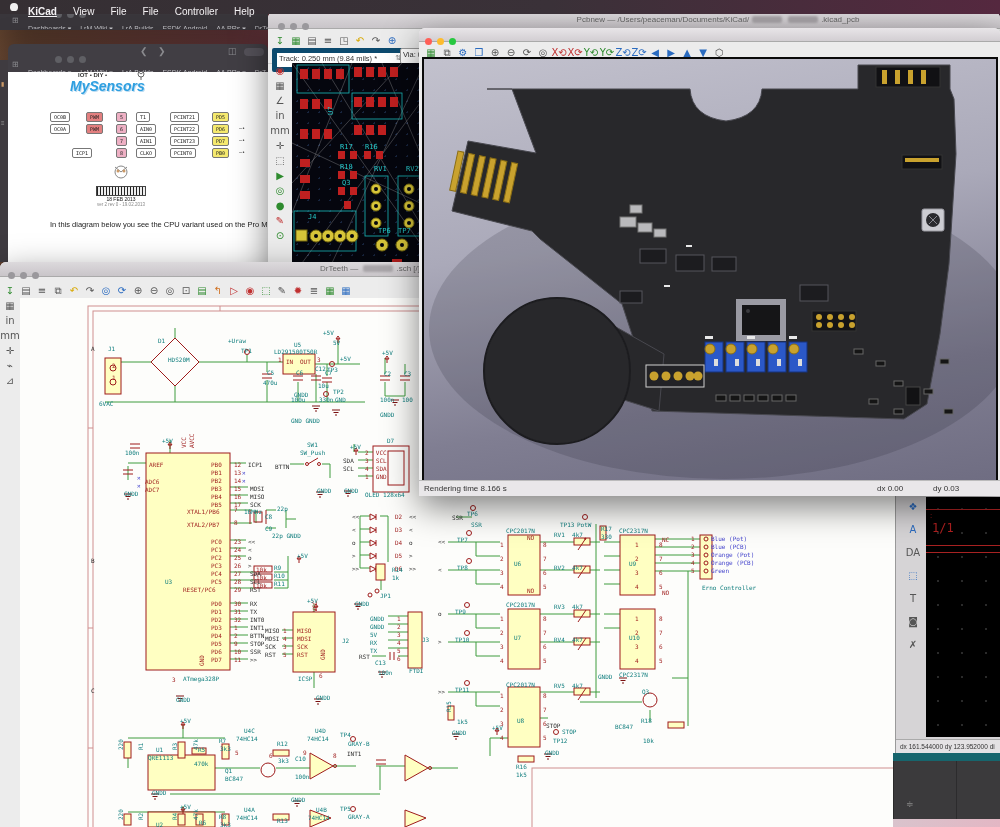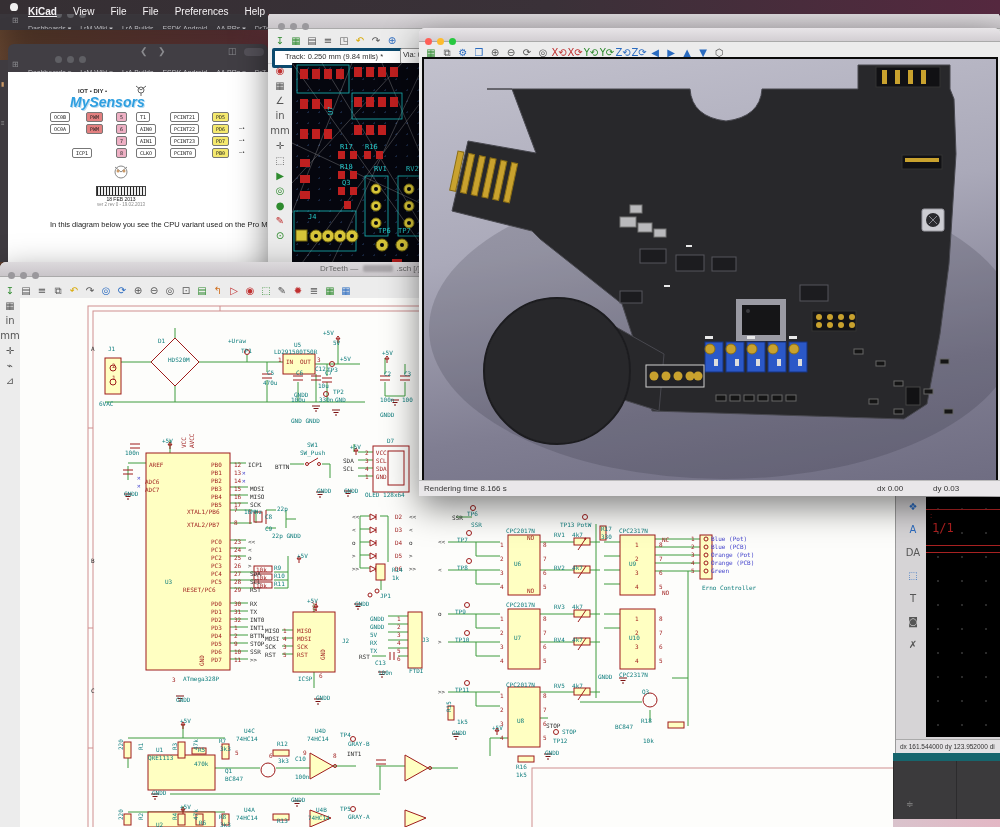--- a/index.html
+++ b/index.html
@@ -46,21 +46,21 @@
 <div class="win" style="left:8px;top:44px;width:260px;height:218px;background:#413e44;border-radius:6px 6px 0 0;">
   <div class="abs tl dark" style="left:47px;top:5px;"><i></i><i></i><i></i></div>
   <span class="abs" style="left:132px;top:2px;color:#8a8a8e;font-size:9px;">❮</span>
   <span class="abs" style="left:150px;top:2px;color:#8a8a8e;font-size:9px;">❯</span>
   <span class="abs" style="left:220px;top:2px;color:#8a8a8e;font-size:9px;">◫</span>
   <div class="abs" style="left:236px;top:4px;width:20px;height:8px;background:#55525a;border-radius:4px;"></div>
   <span class="abs" style="left:4px;top:16px;color:#8a8a8e;font-size:8px;">⊞</span>
   <div class="abs bkm" style="left:20px;top:17px;width:238px;height:12px;overflow:hidden;white-space:nowrap;"><span>Dashboards ▾</span><span>LrM Wiki ▾</span><span>LrA Builds</span><span>ESDK Android</span><span>AA PRs ▾</span><span>DrTeeth</span></div>
 
   <div class="abs" style="left:0;top:28px;width:260px;height:190px;background:#fff;overflow:hidden;">
-    <div class="abs" style="left:62px;top:16px;">
+    <div class="abs" style="left:62px;top:0;">
       <div style="font-size:6px;font-weight:bold;color:#333;margin-left:8px;">IOT • DIY •</div>
       <div style="font-size:14px;font-weight:bold;font-style:italic;color:#2e9fe0;text-shadow:1px 1px 0 #bcdcf2;">MySensors</div>
       <svg width="14" height="12" style="position:absolute;left:64px;top:-4px;">
           <circle cx="7" cy="6" r="3" fill="none" stroke="#666"></circle>
           <path d="M2,2L7,6M12,2L7,6M7,9v3" stroke="#666" fill="none"></path>
         </svg>
     </div>
     <div class="abs" style="left:0;top:40px;width:260px;height:9px;">
         <span class="cell bg-w" style="left: 42px;">OC0B</span>
         <span class="cell bg-p" style="left: 78px;">PWM</span>
@@ -109,24 +109,27 @@
 </div>
 
 <div class="abs" style="left:0;top:60px;width:8px;height:202px;background:#3f3b40;">
   <span class="abs" style="left:1px;top:20px;color:#c96;font-size:6px;">▮</span>
   <span class="abs" style="left:1px;top:60px;color:#999;font-size:6px;">≡</span>
 </div>
 
 <div class="win" style="left:268px;top:12px;width:732px;height:483px;background:#ececec;border-radius:6px 6px 0 0;">
   <div class="abs" style="left:0;top:0;width:732px;height:16px;background:linear-gradient(#dcd9dc,#c9c5c9);border-radius:6px 6px 0 0;border-bottom:1px solid #aaa;">
     <div class="abs tl gray" style="left:10px;top:4px;"><i></i><i></i><i></i></div>
+    <div class="abs" style="left:170px;top:3px;width:560px;text-align:center;font-size:8px;color:#666;white-space:nowrap;">
+      <span>Pcbnew — /Users/peaceman/Documents/KiCad/</span><span class="redact"></span><span class="redact"></span><span>.kicad_pcb</span>
+    </div>
   </div>
   <div class="abs" style="left:4px;top:17px;width:160px;height:17px;padding-top:1px;"><span class="ic g">↧</span><span class="ic g">▦</span><span class="ic k">▤</span><span class="ic k">≡</span><span class="ic k">◳</span><span class="ic y">↶</span><span class="ic k">↷</span><span class="ic b">⊕</span></div>
   <div class="abs" style="left:0;top:34px;width:732px;height:17px;background:#ececec;border-bottom:1px solid #cfcfcf;">
-    <div class="abs" style="left:4px;top:2px;width:122px;height:12px;background:#fff;border:3px solid #0c4a6e;border-radius:2px;font-size:7.5px;color:#333;padding:1px 10px;white-space:nowrap;overflow:hidden;">
+    <div class="abs" style="left:4px;top:2px;width:122px;height:12px;background:#fff;border:5px solid #0c4a6e;border-radius:2px;font-size:7.5px;color:#333;padding:1px 2px;white-space:nowrap;overflow:hidden;">
       <span>Track: 0.250 mm (9.84 mils) *</span><span class="abs" style="right:2px;top:1px;color:#777;font-size:7px;">⇅</span>
     </div>
     <div class="abs" style="left:132px;top:2px;width:40px;height:12px;background:#fff;border:1px solid #9a9a9a;border-radius:2px;font-size:7.5px;color:#333;padding:1px 2px;white-space:nowrap;overflow:hidden;">
       <span>Via: 0.80 / 0</span>
     </div>
   </div>
   <div class="abs" style="left:0;top:51px;width:24px;height:420px;display:flex;flex-direction:column;align-items:center;">
       <span class="ic r">◉</span>
       <span class="ic k">▦</span>
       <span class="ic k">∠</span>
@@ -913,14 +916,14 @@
   </div>
   <div class="abs statusbar" style="left:0;top:452px;width:581px;height:15px;background:#e9e7e9;border-top:1px solid #bbb;">
     <span class="abs" style="left:5px;top:3px;">Rendering time 8.166 s</span>
     <span class="abs" style="left:458px;top:3px;">dx 0.00</span>
     <span class="abs" style="left:514px;top:3px;">dy 0.03</span>
   </div>
 </div>
 
 <div class="abs" style="left:0;top:0;width:1000px;height:14px;background:linear-gradient(90deg,#352f33 0%,#3a3138 55%,#55283f 100%);z-index:50;">
   <span class="abs" style="left:10px;top:3px;width:8px;height:8px;background:#f0f0f0;border-radius:50% 50% 45% 45%;"></span>
-  <div class="abs menu" style="left:28px;top:1px;white-space:nowrap;"><span>KiCad</span><span>View</span><span>File</span><span>File</span><span>Preferences</span><span>Help</span></div>
+  <div class="abs menu" style="left:28px;top:1px;white-space:nowrap;"><span>KiCad</span><span>View</span><span>File</span><span>File</span><span>Controller</span><span>Help</span></div>
 </div>
 
 </body></html>

